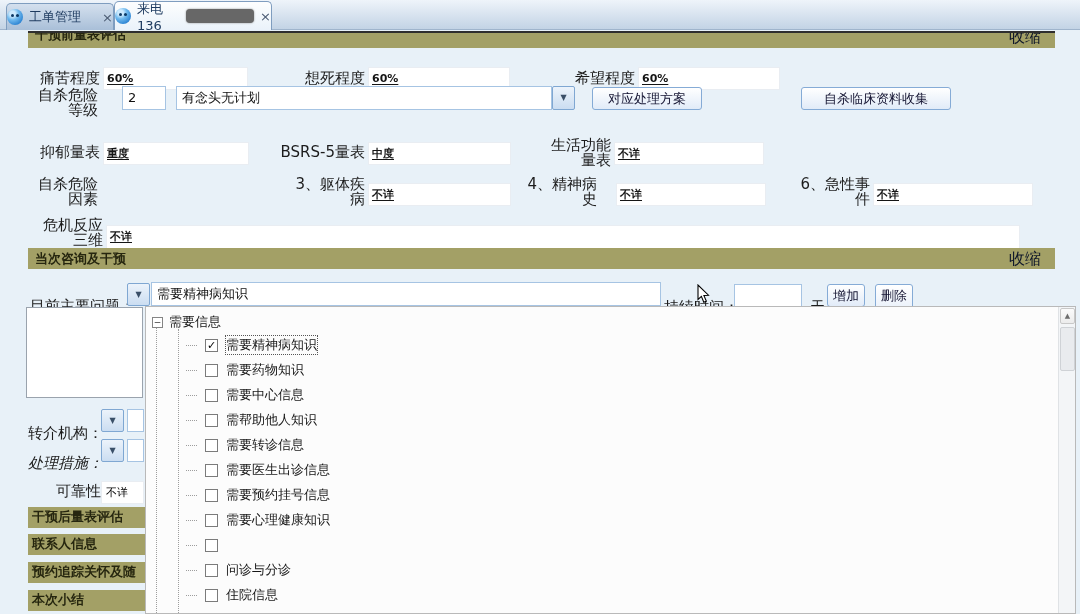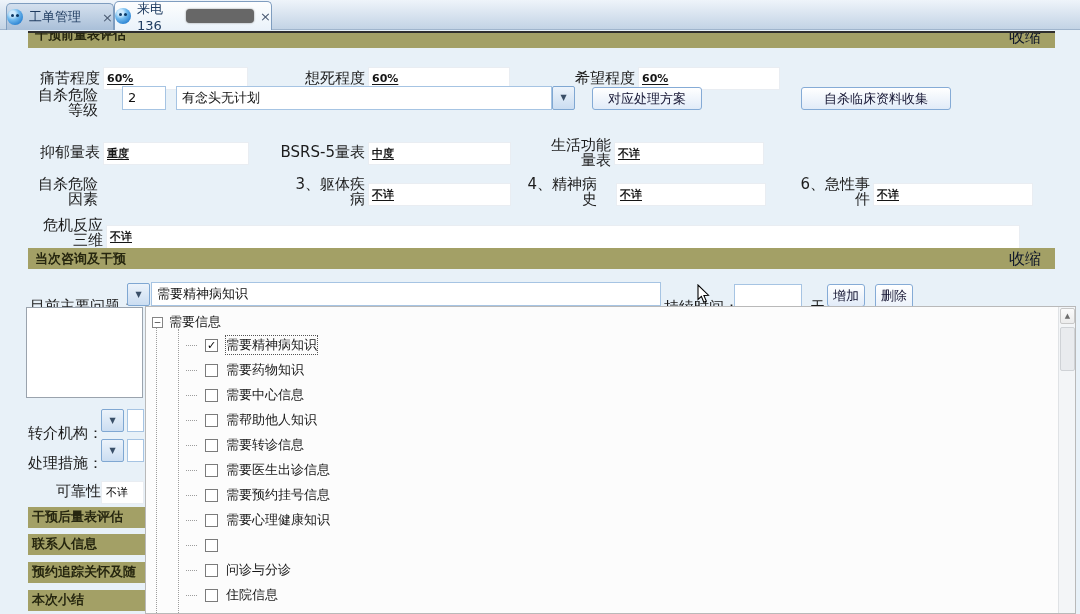--- a/index.html
+++ b/index.html
@@ -146,21 +146,21 @@
   <div class="lbl" style="left:664px; top:288px;">持续时间：</div>
   <div class="inp" style="left:734px; top:284px; width:68px; height:23px;"></div>
   <div class="lbl" style="left:810px; top:288px;">天</div>
   <div class="btn" style="left:827px; top:284px; width:38px; height:23px;">增加</div>
   <div class="btn" style="left:875px; top:284px; width:38px; height:36px;">删除</div>
 
   <div class="textarea"></div>
   <div class="lbl" style="left:28px; top:414px;">转介机构：</div>
   <div class="dd" style="left:101px; top:409px; height:23px;"></div>
   <div class="inp" style="left:127px; top:409px; width:17px; height:23px;"></div>
-  <div class="lbl" style="left:28px; top:444px;">处理措施：</div>
+  <div class="lbl" style="left:28px; top:444px;font-style:italic;">处理措施：</div>
   <div class="dd" style="left:101px; top:439px; height:23px;"></div>
   <div class="inp" style="left:127px; top:439px; width:17px; height:23px;"></div>
   <div class="lbl" style="left:56px; top:472px;">可靠性</div>
   <div class="vbox" style="left:101px; top:469px; width:43px;"><span style="padding-left:4px;">不详</span></div>
 
   <div id="bottom-headers">
       <div class="sideheader" style="top: 507px;">干预后量表评估</div>
       <div class="sideheader" style="top: 534px;">联系人信息</div>
       <div class="sideheader" style="top: 562px;">预约追踪关怀及随</div>
       <div class="sideheader" style="top: 590px;">本次小结</div>

